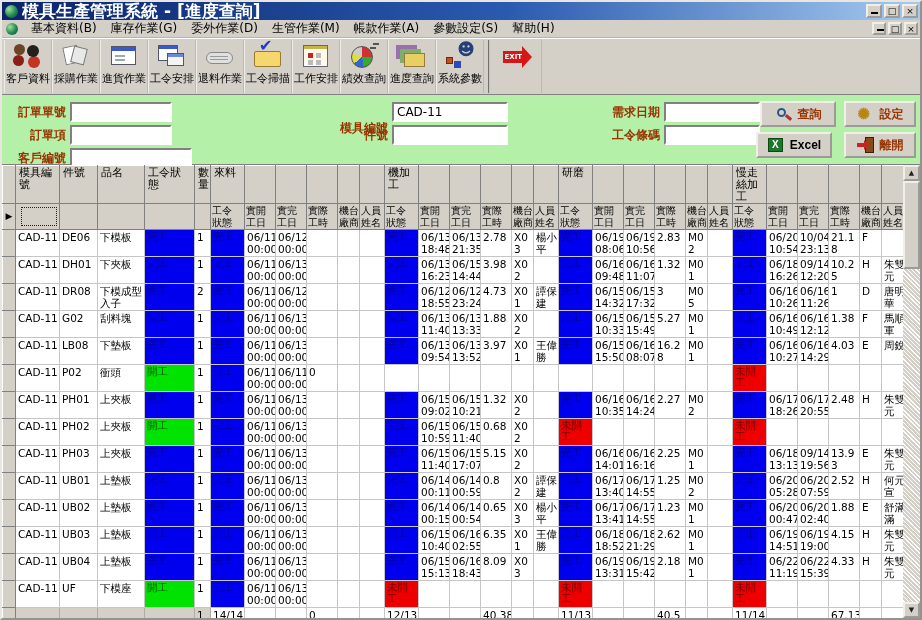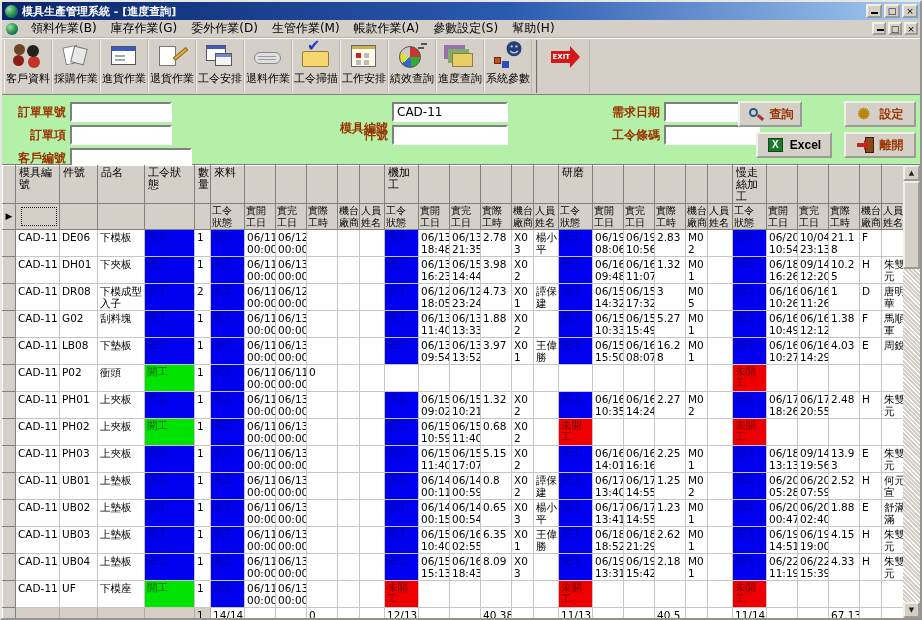--- a/index.html
+++ b/index.html
@@ -3,21 +3,21 @@
 <meta charset="utf-8">
 <style>
   *{box-sizing:border-box;margin:0;padding:0}
   html,body{width:922px;height:620px;overflow:hidden}
   body{font-family:"DejaVu Sans","Liberation Sans",sans-serif;font-size:12px;background:#d4d0c8}
   .win{position:relative;width:922px;height:620px;background:#d4d0c8;border:2px outset #e8e6e0;overflow:hidden}
 
   
   .titlebar{position:absolute;left:0;top:0;right:0;height:18px;background:linear-gradient(90deg,#0a246a,#2a5ab0 55%,#a6caf0);display:flex;align-items:center;padding:0 2px;color:#fff}
   .appicon{width:13px;height:13px;border-radius:50%;background:radial-gradient(circle at 4px 4px,#9fe0a0,#1f8a4a 55%,#0a3f70);margin:0 4px 0 1px;flex:none}
-  .title{font-size:11px;font-weight:bold;white-space:nowrap;flex:1 1 auto;overflow:hidden}
+  .title{font-size:17px;font-weight:bold;white-space:nowrap;flex:1 1 auto;overflow:hidden}
   .winbtns{display:flex;gap:2px;flex:none}
   .wbtn{width:16px;height:14px;background:#d4d0c8;border:2px outset #f0efe8;font-size:9px;line-height:10px;text-align:center;color:#000;position:relative}
   .wbtn.mn::after{content:"";position:absolute;left:3px;bottom:2px;width:7px;height:2px;background:#000}
   .mdibtn{width:14px;height:13px}
 
   
   .menubar{position:absolute;left:0;top:18px;right:0;height:18px;background:#d4d0c8;display:flex;align-items:center;padding:0 2px;border-bottom:1px solid #b8b4ac}
   .mdiicon{width:12px;height:12px;border-radius:50%;background:radial-gradient(circle at 4px 4px,#9fe0a0,#1f8a4a 55%,#0a3f70);margin:0 6px 0 2px;flex:none}
   .mi{padding:1px 7px 2px;white-space:nowrap;color:#000;font-size:12px}
   .menusp{flex:1 1 auto}
@@ -113,21 +113,21 @@
     <span class="winbtns">
       <span class="wbtn mn"></span>
       <span class="wbtn">□</span>
       <span class="wbtn">×</span>
     </span>
   </div>
 
   <div class="menubar">
     <span class="mdiicon"></span>
     <span id="menu-items" style="display:flex">
-        <span class="mi">領料作業(B)</span>
+        <span class="mi">基本資料(B)</span>
         <span class="mi">庫存作業(G)</span>
         <span class="mi">委外作業(D)</span>
         <span class="mi">生管作業(M)</span>
         <span class="mi">帳款作業(A)</span>
         <span class="mi">參數設定(S)</span>
         <span class="mi">幫助(H)</span>
       </span>
     <span class="menusp"></span>
     <span class="winbtns">
       <span class="wbtn mdibtn mn"></span>
@@ -150,27 +150,20 @@
           <i class="p2"></i>
         </div>
         <div class="tbl">採購作業</div>
       </div>
       <div class="tbi">
         <div class="ic form-icon">
           <i class="p1"></i>
           <i class="p2"></i>
         </div>
         <div class="tbl">進貨作業</div>
-      </div>
-      <div class="tbi">
-        <div class="ic paper-pencil-icon">
-          <i class="p1"></i>
-          <i class="p2"></i>
-        </div>
-        <div class="tbl">退貨作業</div>
       </div>
       <div class="tbi">
         <div class="ic windows-icon">
           <i class="p1"></i>
           <i class="p2"></i>
         </div>
         <div class="tbl">工令安排</div>
       </div>
       <div class="tbi">
         <div class="ic scroll-icon">
@@ -237,21 +230,21 @@
       <span class="flbl" style="left: 4px; top: 55px; width: 60px;">客戶編號</span>
       <input class="finput" value="" style="left: 68px; top: 53px; width: 122px;">
       <span class="flbl" style="left: 316px; top: 25px; width: 70px;">模具編號</span>
       <input class="finput" value="CAD-11" style="left: 390px; top: 7px; width: 116px;">
       <span class="flbl" style="left: 316px; top: 32px; width: 70px;">件號</span>
       <input class="finput" value="" style="left: 390px; top: 30px; width: 116px;">
       <span class="flbl" style="left: 586px; top: 9px; width: 72px;">需求日期</span>
       <input class="finput" value="" style="left: 662px; top: 7px; width: 96px;">
       <span class="flbl" style="left: 586px; top: 32px; width: 72px;">工令條碼</span>
       <input class="finput" value="" style="left: 662px; top: 30px; width: 96px;">
-      <button class="fbtn" style="left: 736px; top: 6px; width: 64px;">
+      <button class="fbtn" style="left: 758px; top: 6px; width: 76px;">
         <span class="bic search-icon">
           <i class="mg"></i>
           <i class="hd2"></i>
         </span>
         <span>查詢</span>
       </button>
       <button class="fbtn" style="left: 842px; top: 6px; width: 72px;">
         <span class="bic gear-icon">
           <b class="gr">✺</b>
         </span>
@@ -626,21 +619,21 @@
               <div class="ln">00:00</div>
             </td>
             <td></td>
             <td></td>
             <td></td>
             <td class="st" style="background: rgb(0, 0, 238);">
               <span style="color: rgb(0, 0, 160);">完工</span>
             </td>
             <td>
               <div class="ln">06/12</div>
-              <div class="ln">18:05</div>
+              <div class="ln">18:55</div>
             </td>
             <td>
               <div class="ln">06/12</div>
               <div class="ln">23:24</div>
             </td>
             <td>4.73</td>
             <td>X01</td>
             <td>譚保建</td>
             <td class="st" style="background: rgb(0, 0, 238);">
               <span style="color: rgb(0, 0, 160);">完工</span>

